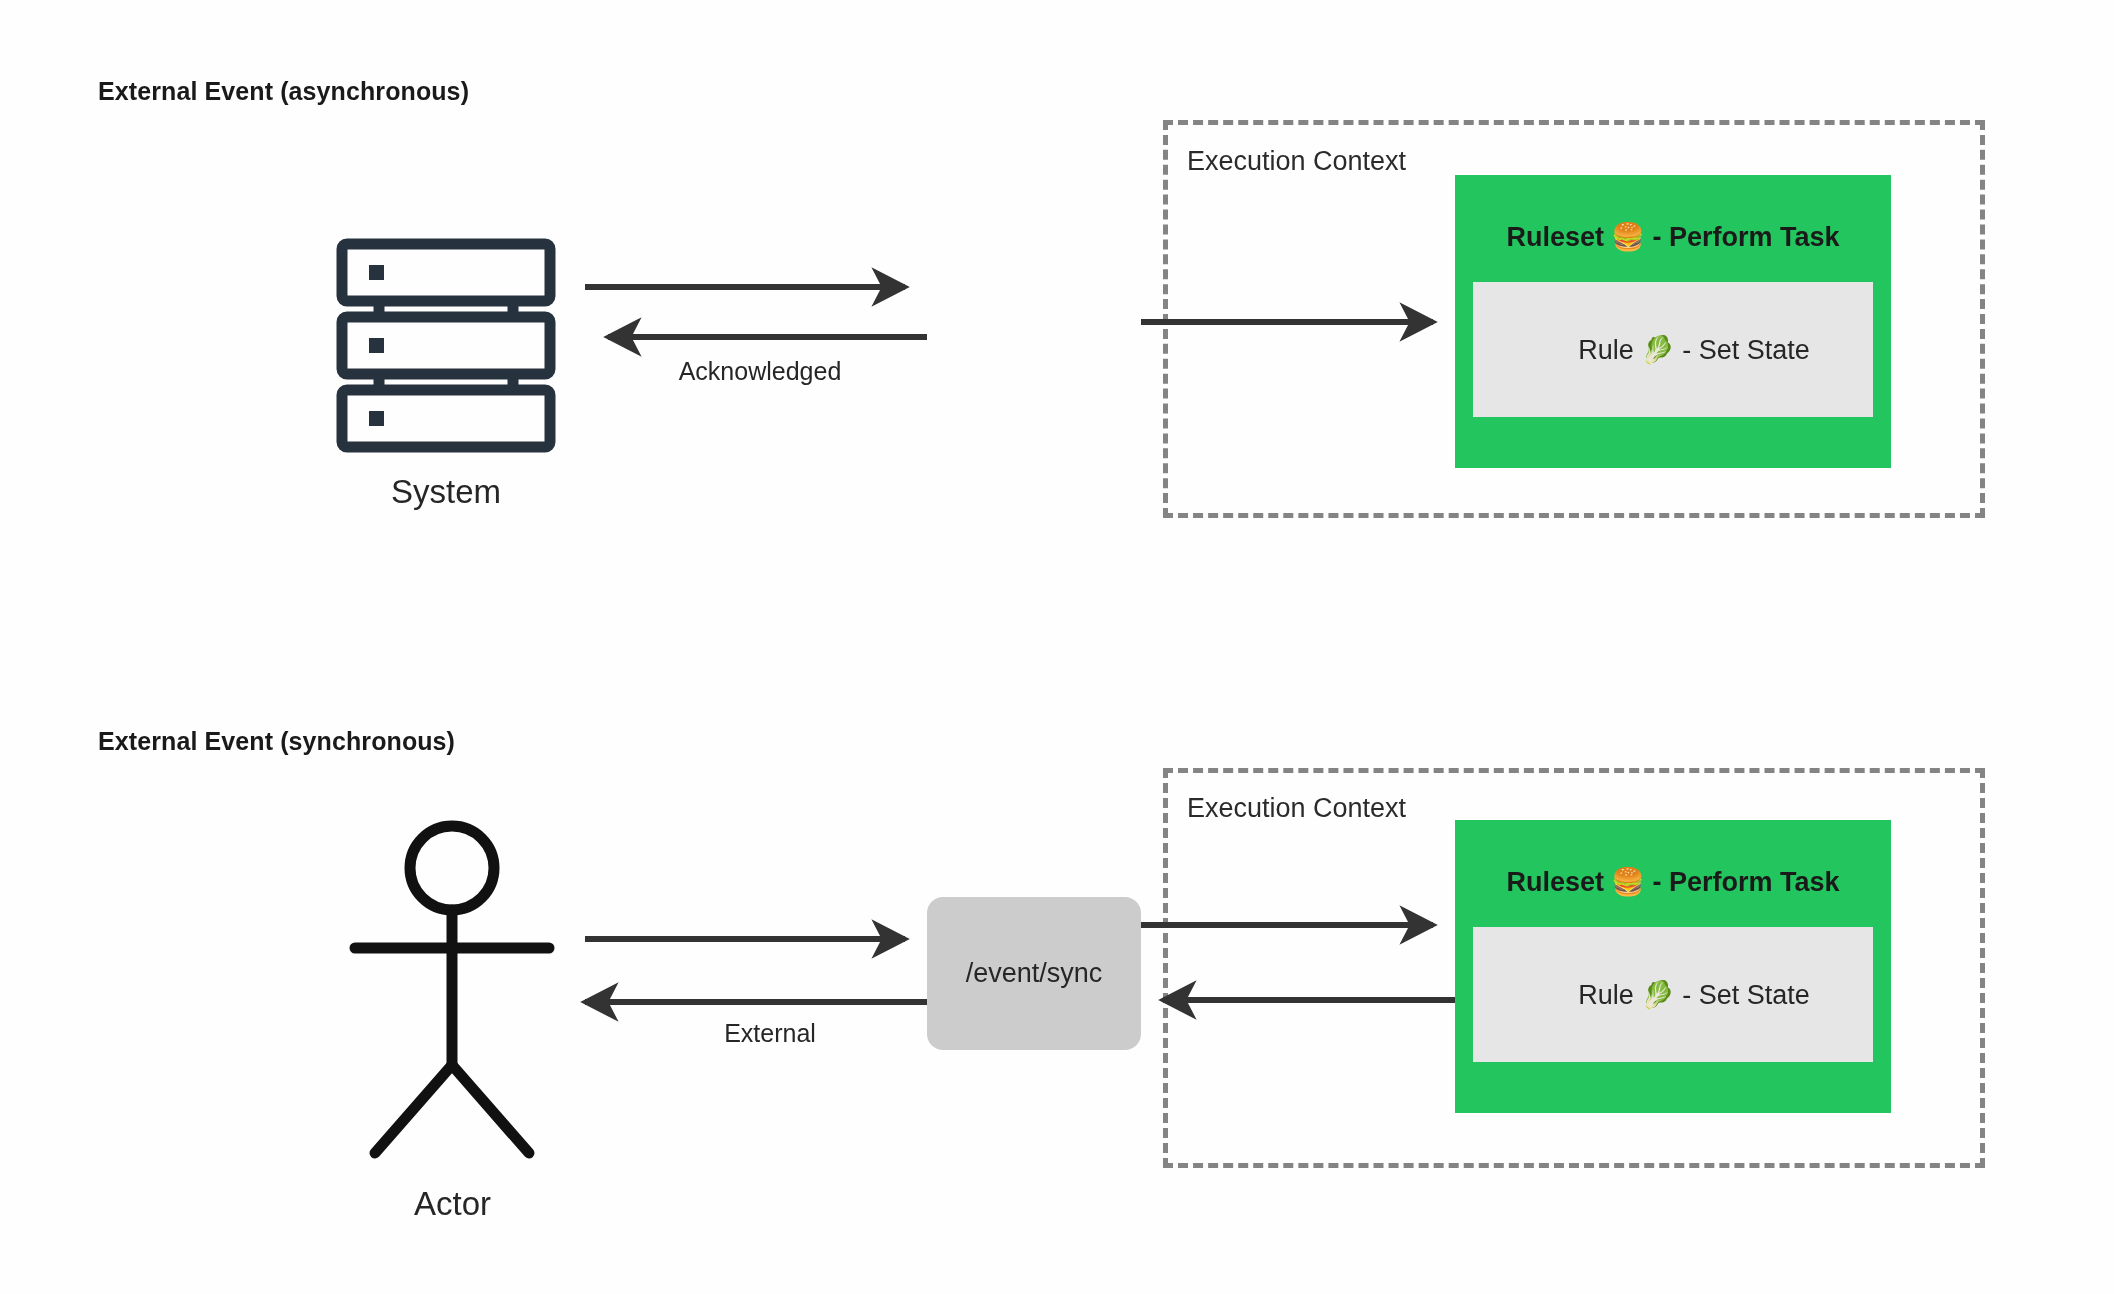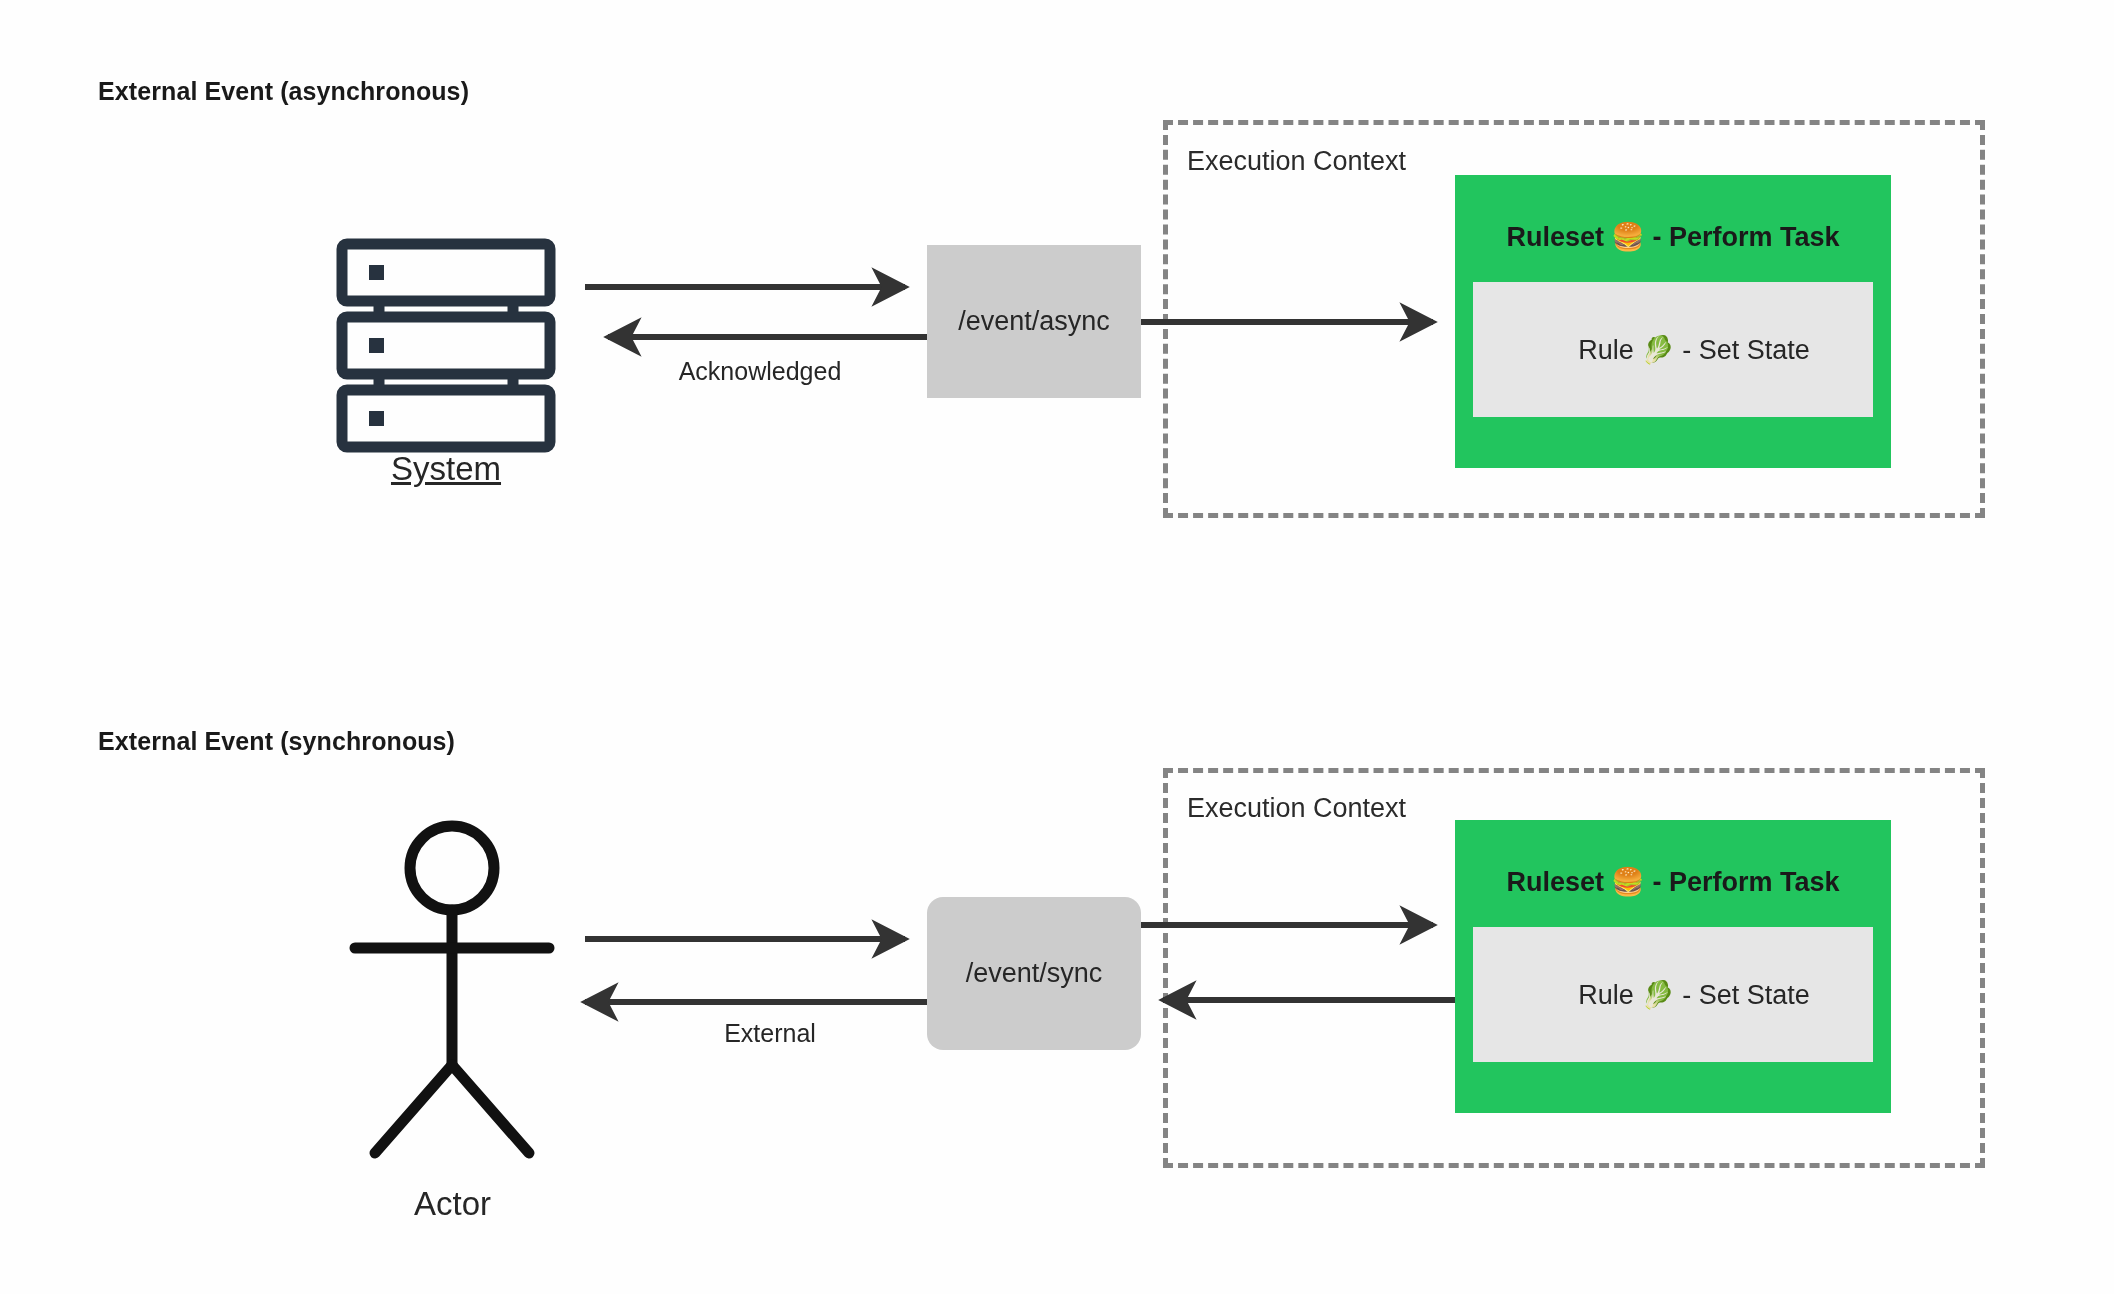--- a/index.html
+++ b/index.html
@@ -120,23 +120,20 @@
   <div class="exec-context abs" style="left:1163px; top:120px; width:822px; height:398px;"></div>
   <div class="exec-label abs" style="left:1187px; top:146px;">Execution Context</div>
 
   <div class="ruleset-box abs" style="left:1455px; top:175px; width:436px; height:293px;">
     <div class="ruleset-title" style="top:46px;">Ruleset 🍔 - Perform Task</div>
     <div class="rule-box" style="left:18px; top:107px; width:400px; height:135px;">
       <span class="rule-label">Rule 🥬 - Set State</span>
     </div>
   </div>
 
-  <div class="endpoint-box abs" style="left:927px; top:245px; width:214px; height:153px;">
-    <span class="endpoint-label">/event/async</span>
-  </div>
 
   <div class="abs" style="left:336px; top:238px;">
     <svg width="220" height="215" viewBox="0 0 220 215" xmlns="http://www.w3.org/2000/svg">
       <g fill="none" stroke="#27323f" stroke-width="11" stroke-linejoin="round">
         <rect x="6" y="6" width="208" height="57" rx="5"></rect>
         <rect x="6" y="79" width="208" height="57" rx="5"></rect>
         <rect x="6" y="152" width="208" height="57" rx="5"></rect>
       </g>
       <g stroke="#27323f" stroke-width="11">
         <line x1="43" y1="66" x2="43" y2="79"></line>
@@ -144,21 +141,21 @@
         <line x1="43" y1="139" x2="43" y2="152"></line>
         <line x1="177" y1="139" x2="177" y2="152"></line>
       </g>
       <g fill="#27323f">
         <rect x="33" y="27" width="15" height="15"></rect>
         <rect x="33" y="100" width="15" height="15"></rect>
         <rect x="33" y="173" width="15" height="15"></rect>
       </g>
     </svg>
   </div>
-  <div class="figure-caption" style="left:336px; top:450px; width:220px;text-decoration:underline;">System</div>
+  <div class="figure-caption" style="left:336px; top:473px; width:220px;">System</div>
 
   <div class="edge-label" style="left:600px; top:357px; width:320px;">Acknowledged</div>
 
   <div class="section-title abs" style="left:98px; top:727px;">External Event (synchronous)</div>
 
   <div class="exec-context abs" style="left:1163px; top:768px; width:822px; height:400px;"></div>
   <div class="exec-label abs" style="left:1187px; top:793px;">Execution Context</div>
 
   <div class="ruleset-box abs" style="left:1455px; top:820px; width:436px; height:293px;">
     <div class="ruleset-title" style="top:46px;">Ruleset 🍔 - Perform Task</div>

